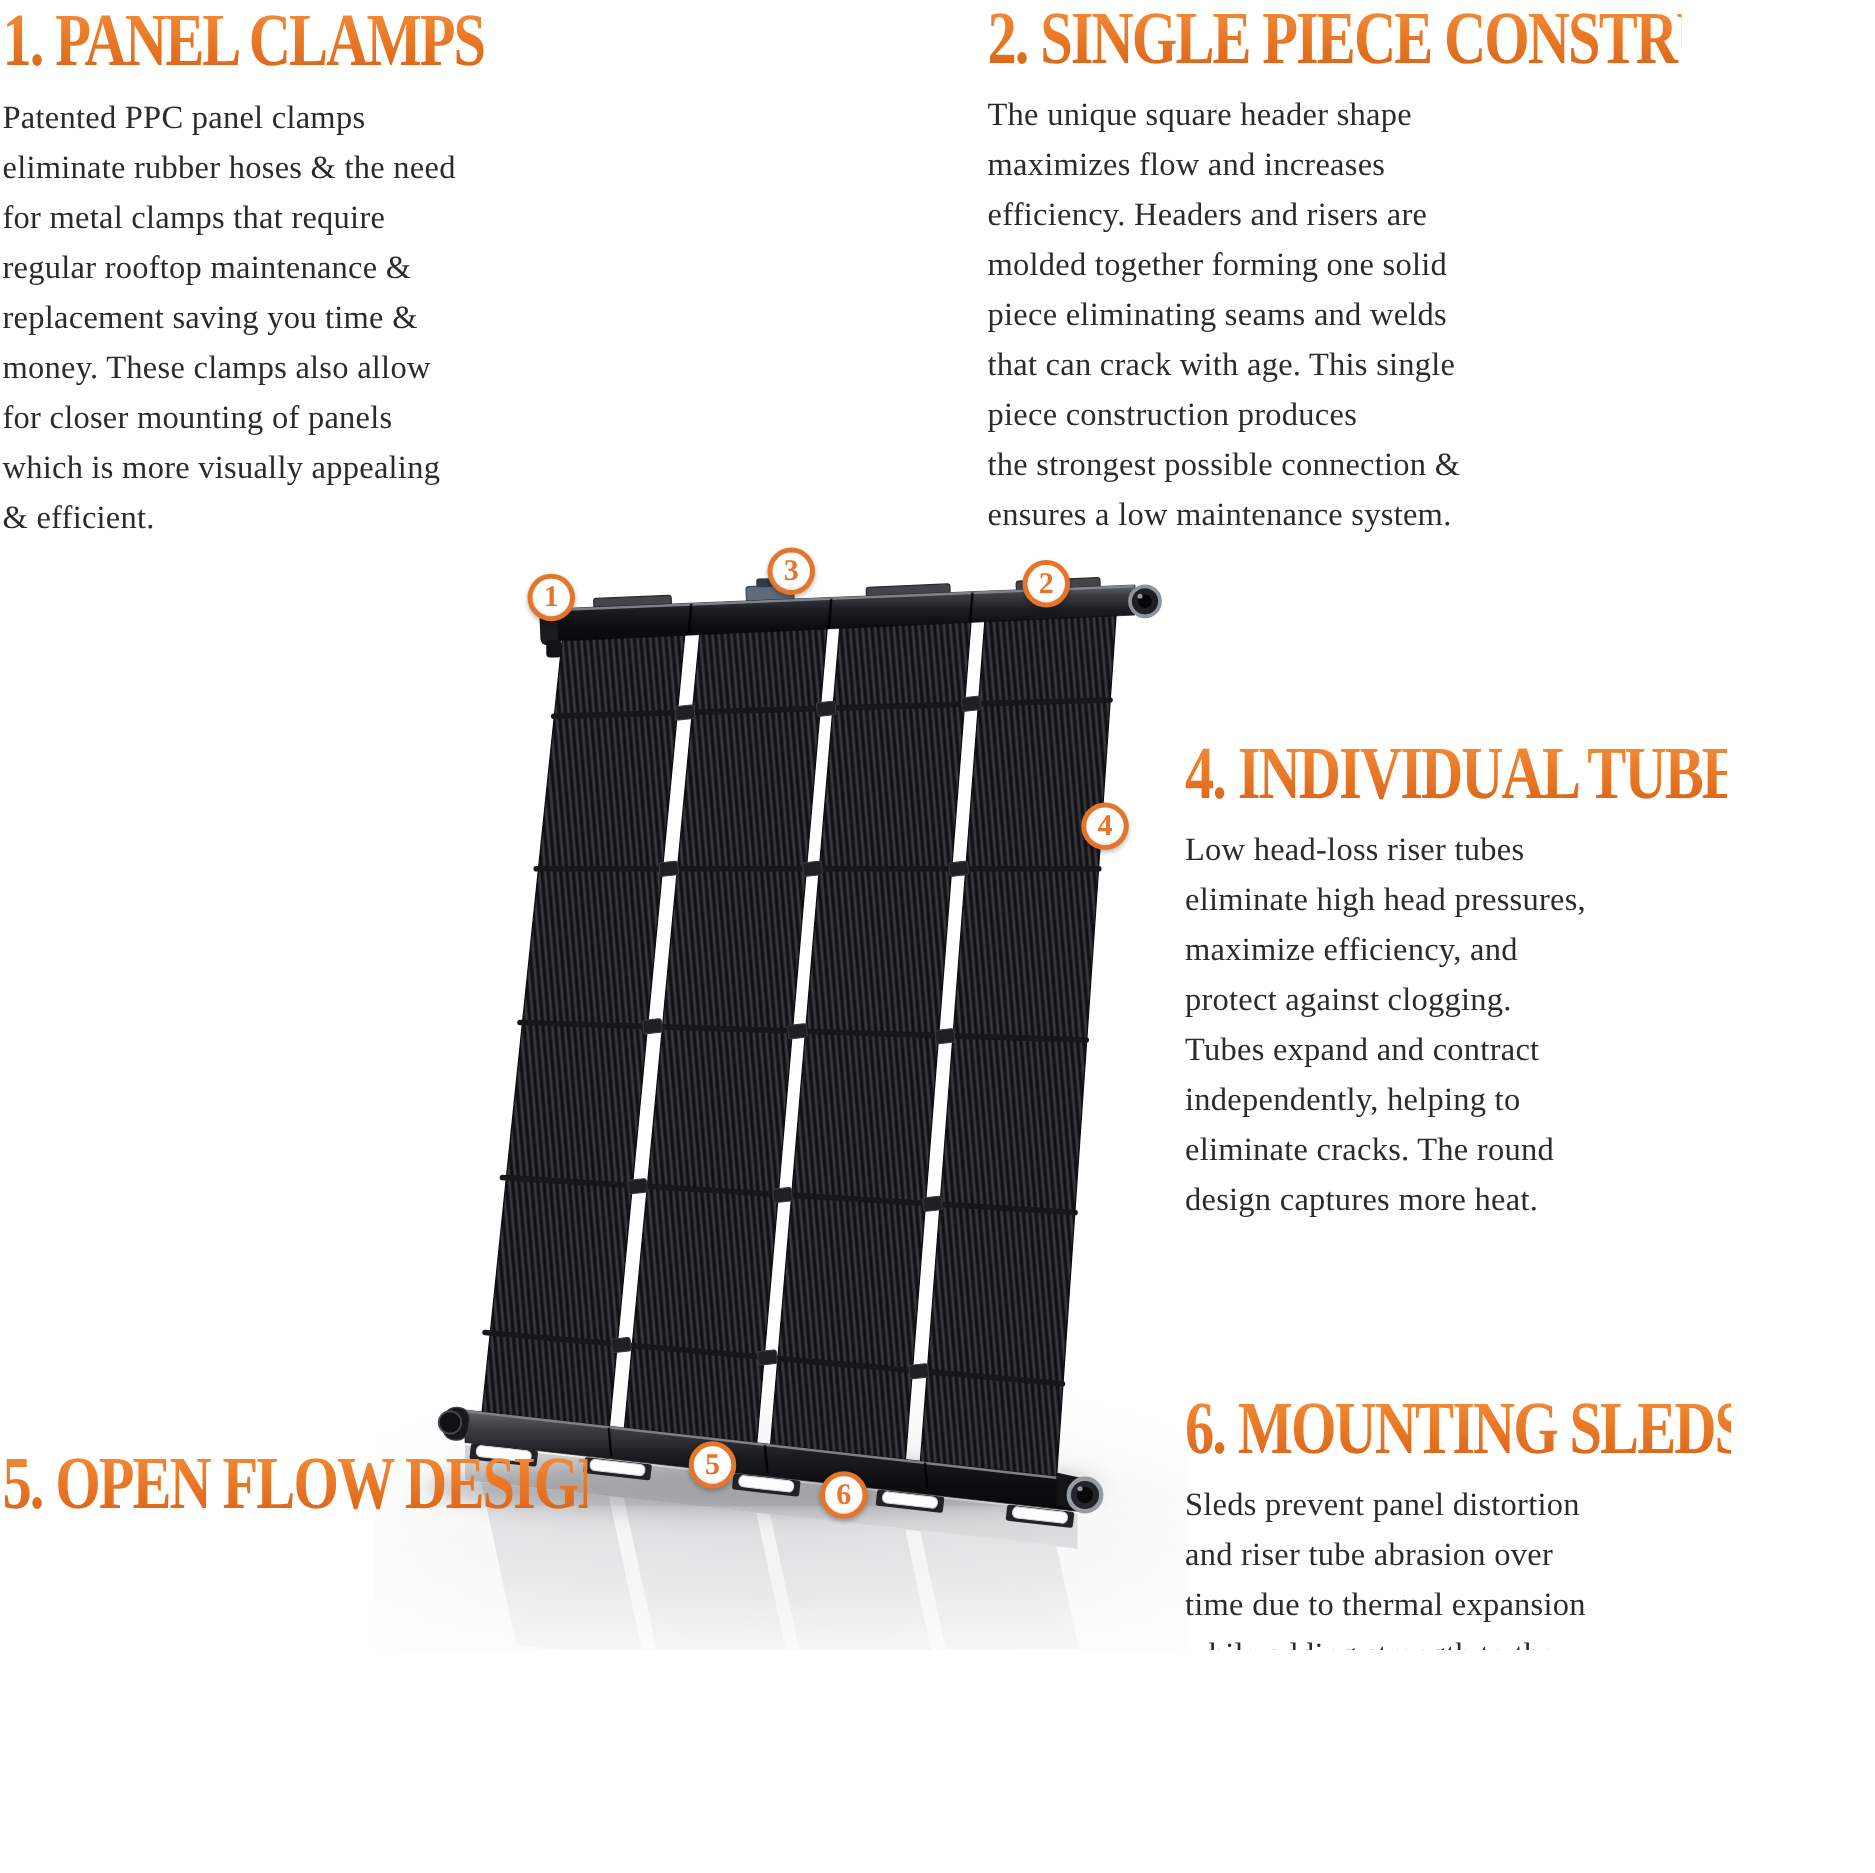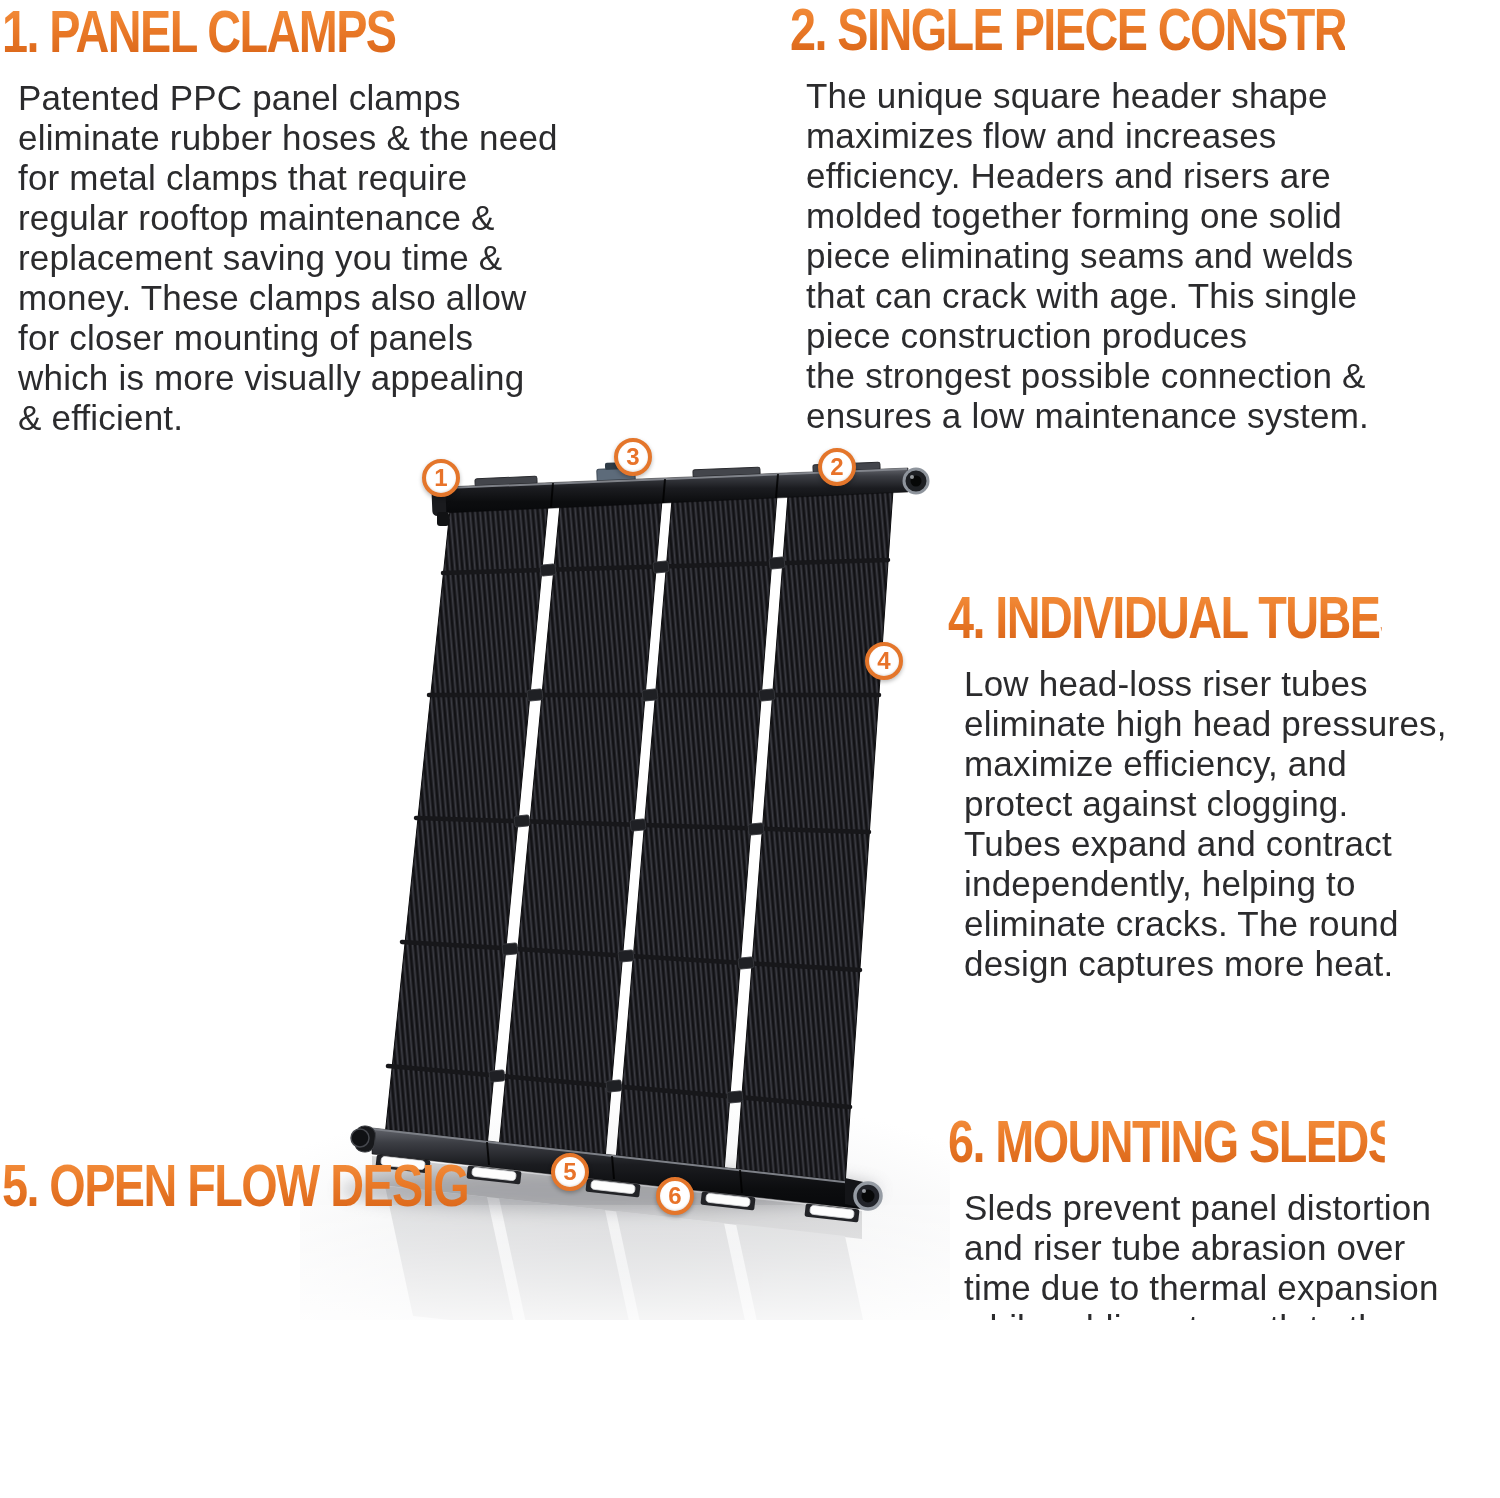--- a/index.html
+++ b/index.html
@@ -1,27 +1,27 @@
 <!DOCTYPE html>
 <html><head>
 <meta charset="utf-8">
 <style>
   html,body{margin:0;padding:0;background:#fff;}
   .canvas{position:relative;width:1500px;height:1320px;background:#fff;overflow:hidden;
-          font-family:Liberation Sans, sans-serif;}
+          font-family:Liberation Serif, serif;}
   .panel-svg{position:absolute;left:300px;top:430px;width:650px;height:1000px;z-index:1;}
   .sec{position:absolute;z-index:3;}
   .sec h2{margin:0 0 12px 0;font-weight:bold;font-size:60px;line-height:60px;
           letter-spacing:-2px;transform:scaleX(.78);transform-origin:0 0;
           color:#e8732a;white-space:nowrap;}
   @supports (-webkit-background-clip:text){
     .sec h2{background:linear-gradient(180deg,#f5913f 0%,#ea7a28 45%,#d86317 100%);
             -webkit-background-clip:text;-webkit-text-fill-color:transparent;}
   }
-  .sec p{margin:16px;font-size:35px;line-height:40px;letter-spacing:.2px;color:#2b2b2d;
+  .sec p{margin:0;font-size:26px;line-height:40px;letter-spacing:.2px;color:#2b2b2d;
          white-space:pre-line;}
   .s1{left:2px;top:2px;width:740px;}
   .s2{left:790px;top:0px;width:712px;}
   .s3{left:2px;top:584px;width:470px;}
   .s4{left:948px;top:588px;width:556px;}
   .s5{left:2px;top:1156px;width:600px;}
   .s6{left:948px;top:1112px;width:560px;}
   .callout{position:absolute;z-index:4;width:38px;height:38px;border-radius:50%;
            background:#fff;border:4px solid #e4762b;box-sizing:border-box;
            display:flex;align-items:center;justify-content:center;

